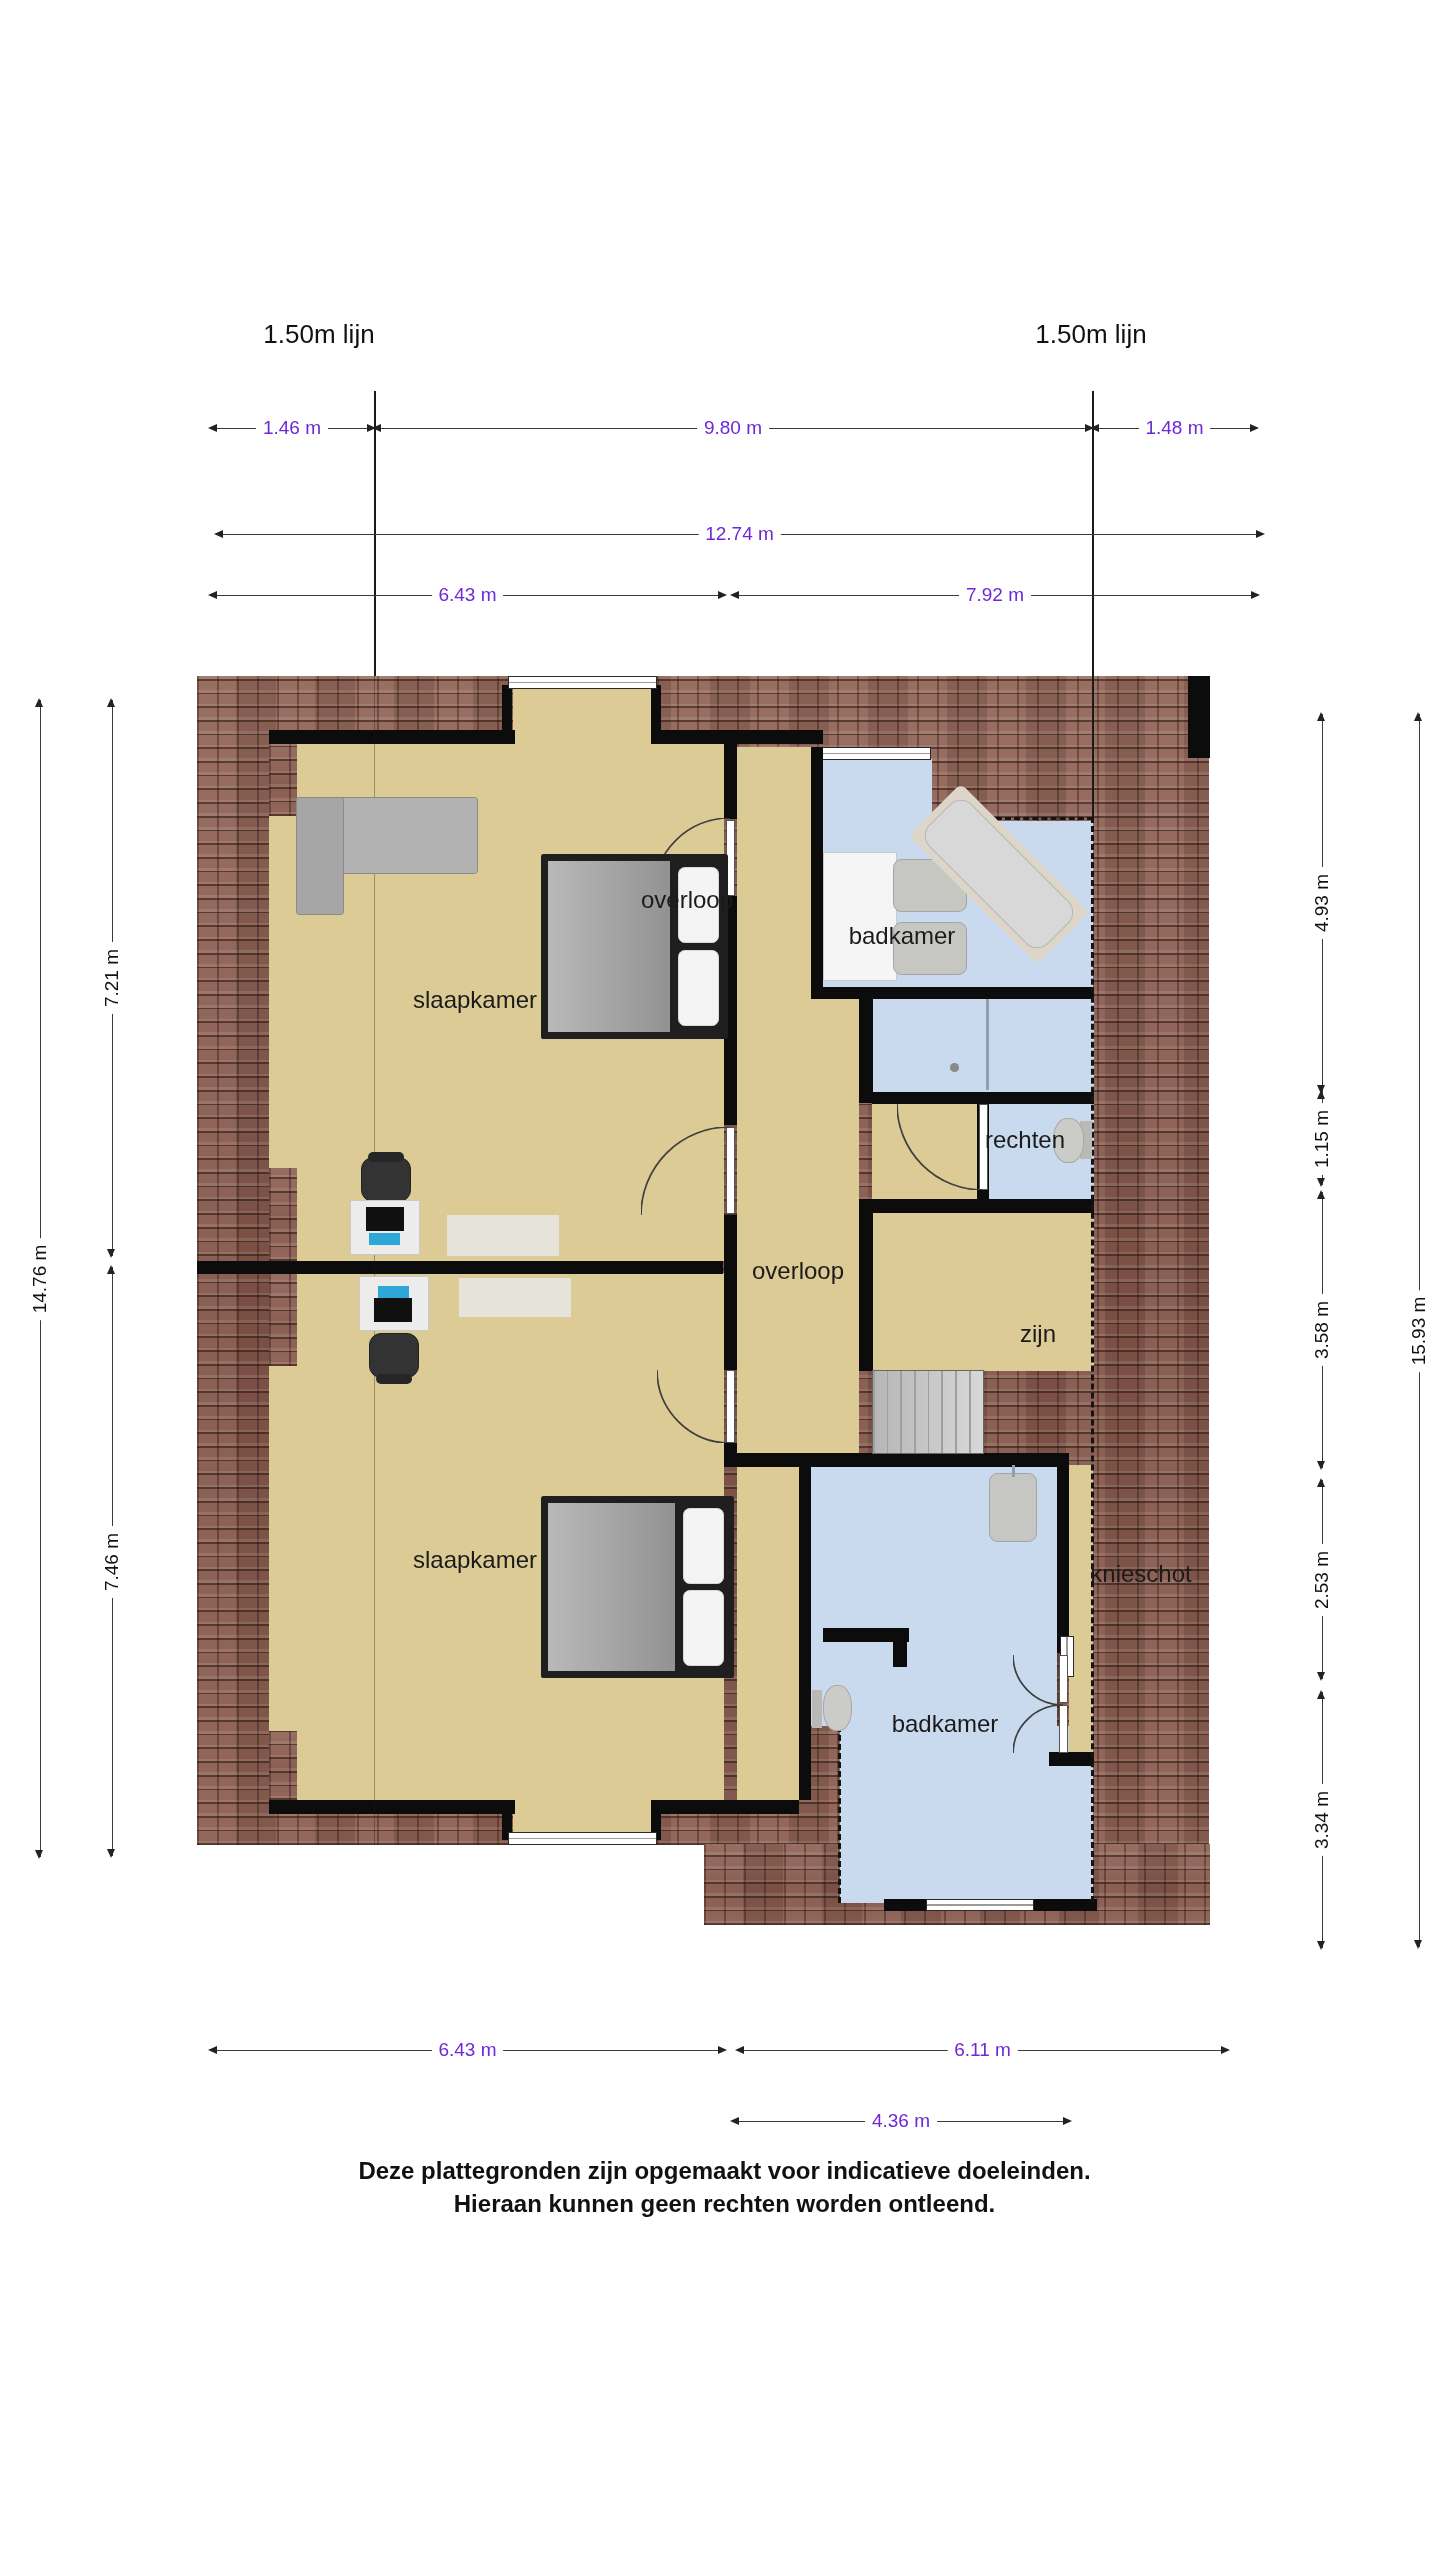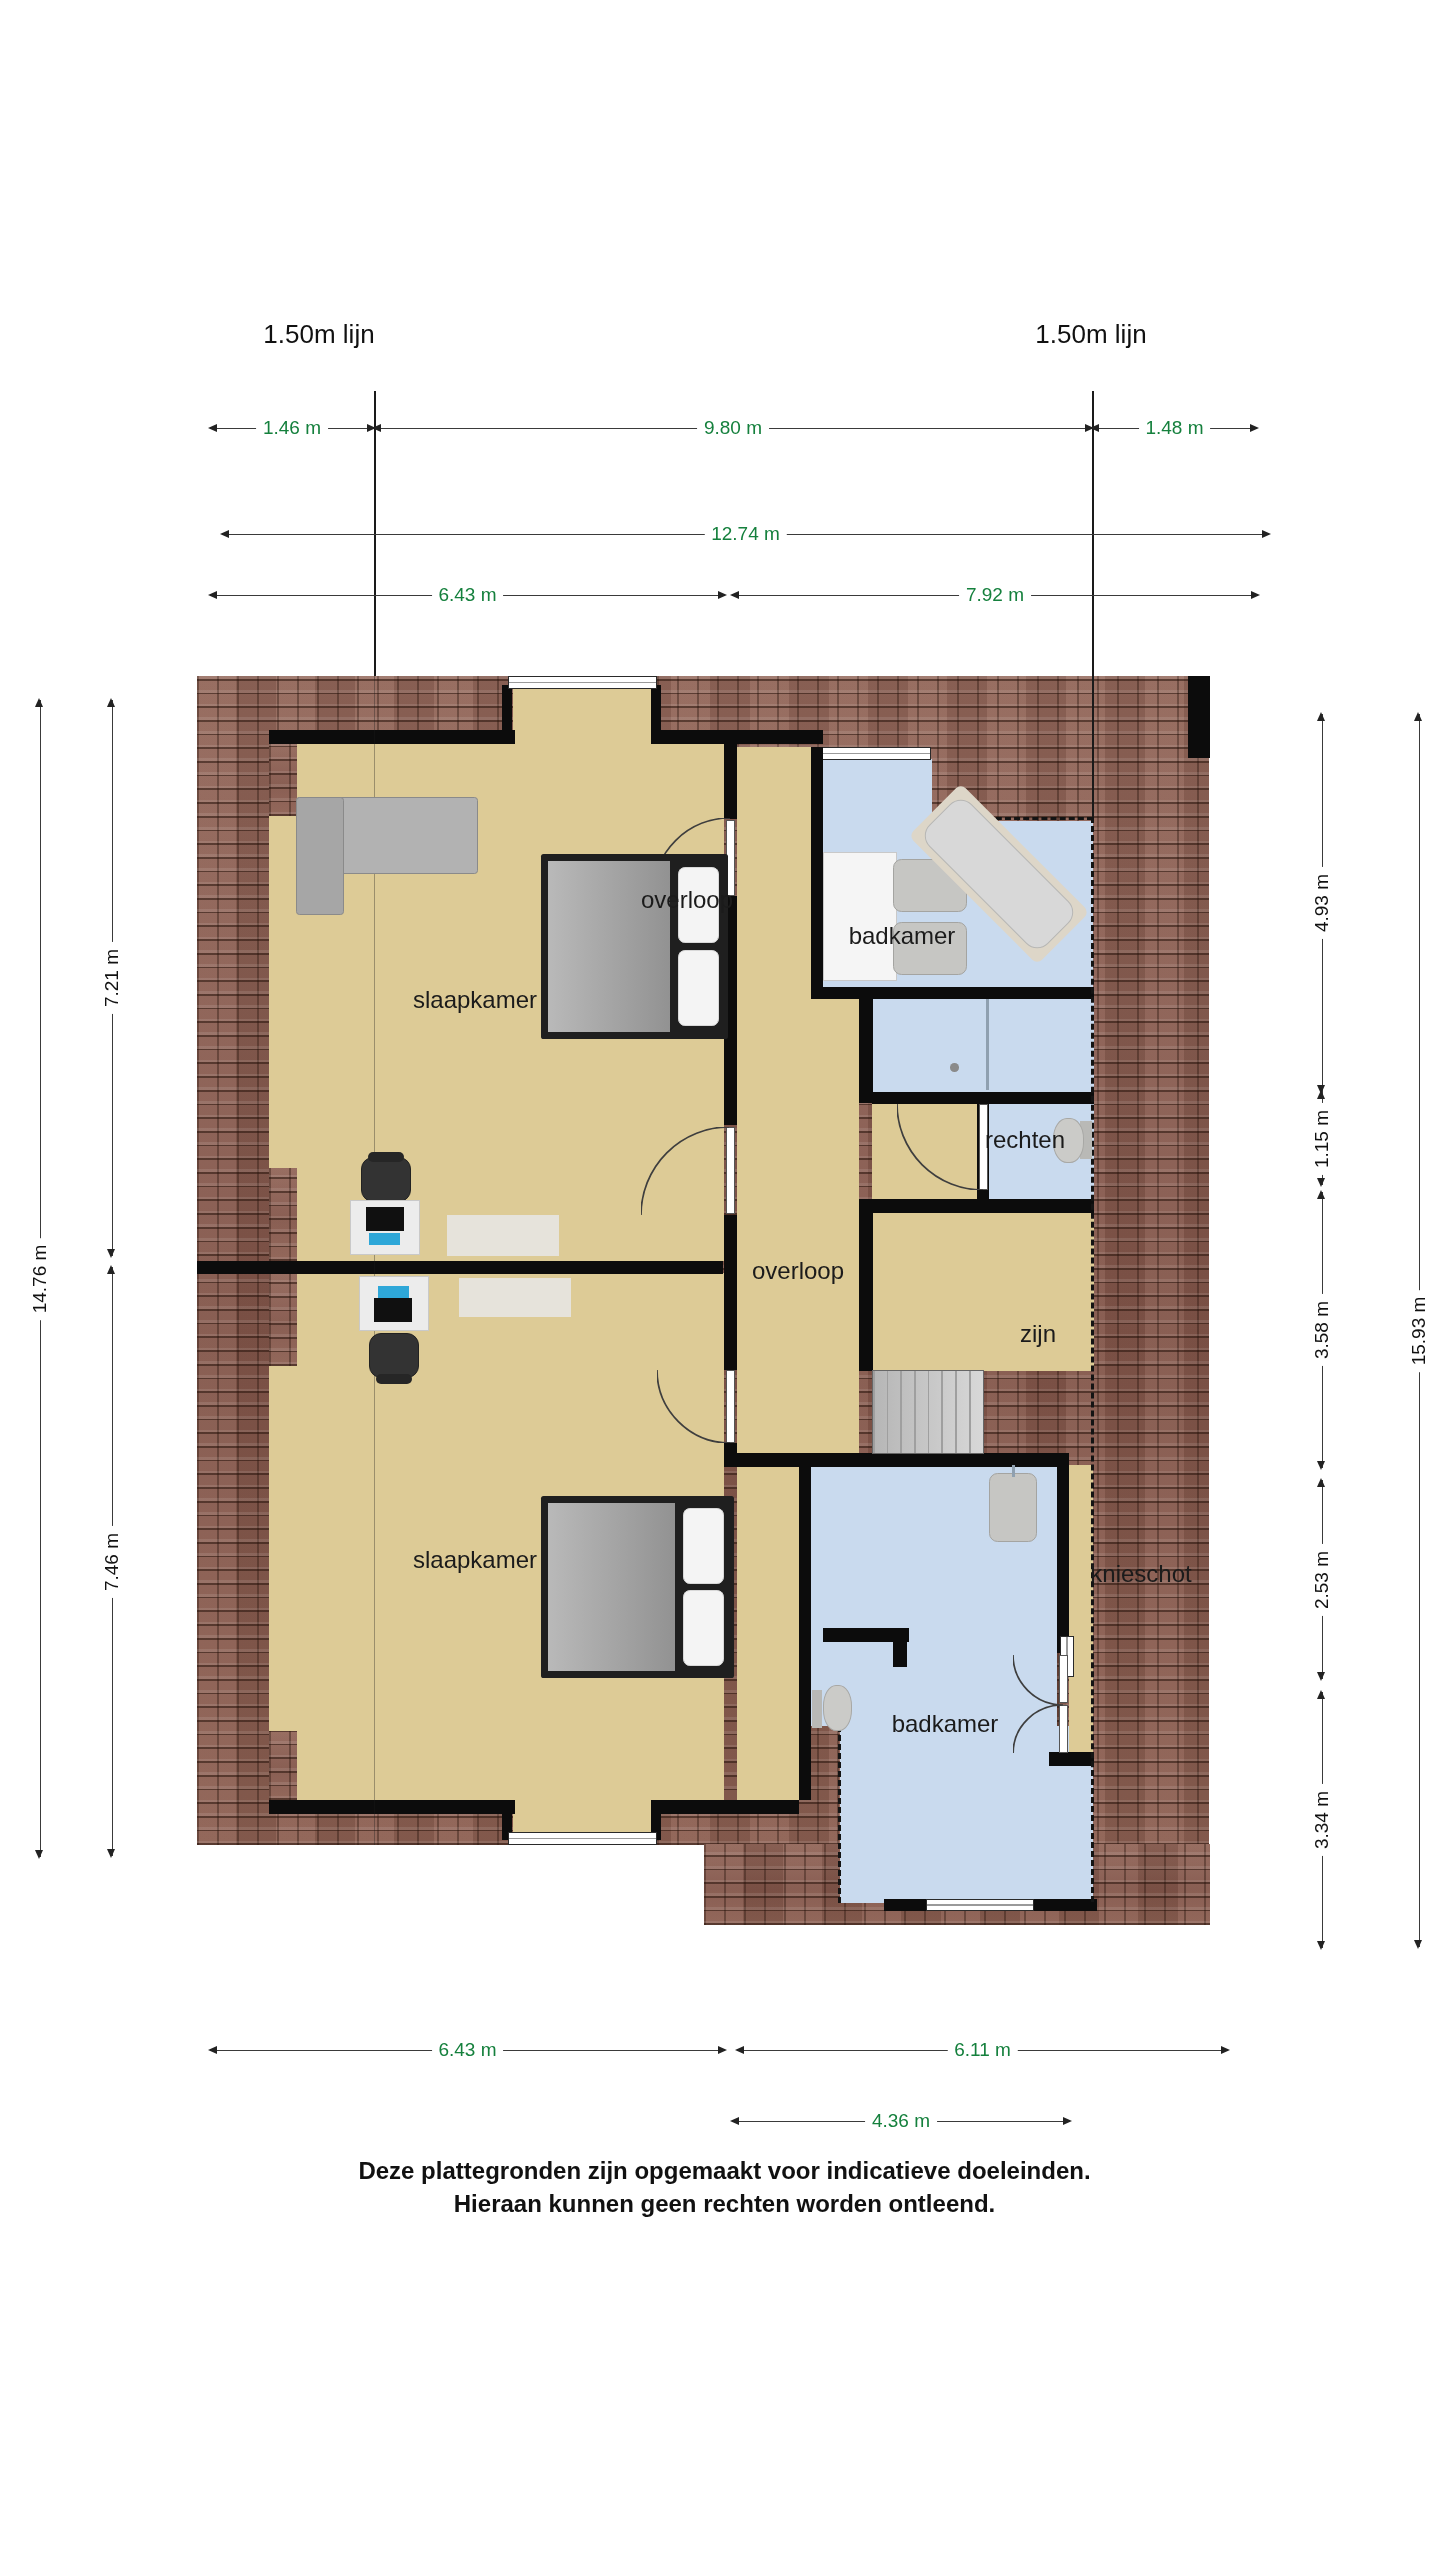--- a/index.html
+++ b/index.html
@@ -27,21 +27,21 @@
   .lijnfaint{position:absolute;width:0;border-left:1.7px solid rgba(30,30,30,.35);}
   
   .hdim{position:absolute;height:0;border-top:1.7px solid #3a3a3a;}
   .vdim{position:absolute;width:0;border-left:1.7px solid #3a3a3a;}
   .hdim .al,.hdim .ar,.vdim .au,.vdim .ad{position:absolute;width:0;height:0;border:solid transparent;}
   .hdim .al{left:-1.7px;top:-5.2px;border-width:4.3px 9.4px 4.3px 0;border-right-color:#222;}
   .hdim .ar{right:-1.7px;top:-5.2px;border-width:4.3px 0 4.3px 9.4px;border-left-color:#222;}
   .vdim .au{top:-1.7px;left:-6px;border-width:0 4.3px 9.4px 4.3px;border-bottom-color:#222;}
   .vdim .ad{bottom:-1.7px;left:-6px;border-width:9.4px 4.3px 0 4.3px;border-top-color:#222;}
   .dlab{position:absolute;left:50%;top:-0.9px;transform:translate(-50%,-50%);background:#fff;
-        padding:0 6.9px;font-size:19px;white-space:nowrap;color:#15803d;}
+        padding:0 6.9px;font-size:19px;white-space:nowrap;color:#6d28d9;}
   .vlab{position:absolute;top:50%;left:-0.9px;transform:translate(-50%,-50%) rotate(-90deg);background:#fff;
         padding:0 6.9px;font-size:19px;white-space:nowrap;color:#111;}
   
   .roomlab{position:absolute;transform:translate(-50%,-50%);font-size:24px;color:#1b1b1b;white-space:nowrap;}
   .lijnlab{position:absolute;transform:translateX(-50%);font-size:26px;color:#111;white-space:nowrap;}
   .disc{position:absolute;left:0;width:1449px;text-align:center;font-size:24px;font-weight:bold;color:#111;}
   
   .sofa{position:absolute;background:#b2b2b2;border:1.7px solid #8a8a8a;box-sizing:border-box;border-radius:3.4px;}
   .bedframe{position:absolute;background:#1f1f1f;border-radius:2.6px;}
   .mattress{position:absolute;background:linear-gradient(90deg,#b9b9b9,#929292);}
@@ -246,21 +246,21 @@
   <div class="hdim" style="left:374px;top:428px;width:718px">
       <i class="al"></i>
       <i class="ar"></i>
       <span class="dlab">9.80 m</span>
     </div>
   <div class="hdim" style="left:1092px;top:428px;width:165px">
       <i class="al"></i>
       <i class="ar"></i>
       <span class="dlab">1.48 m</span>
     </div>
-  <div class="hdim" style="left:222px;top:534px;width:1047px">
+  <div class="hdim" style="left:216px;top:534px;width:1047px">
       <i class="al"></i>
       <i class="ar"></i>
       <span class="dlab">12.74 m</span>
     </div>
   <div class="hdim" style="left:210px;top:595px;width:515px">
       <i class="al"></i>
       <i class="ar"></i>
       <span class="dlab">6.43 m</span>
     </div>
   <div class="hdim" style="left:732px;top:595px;width:526px">

